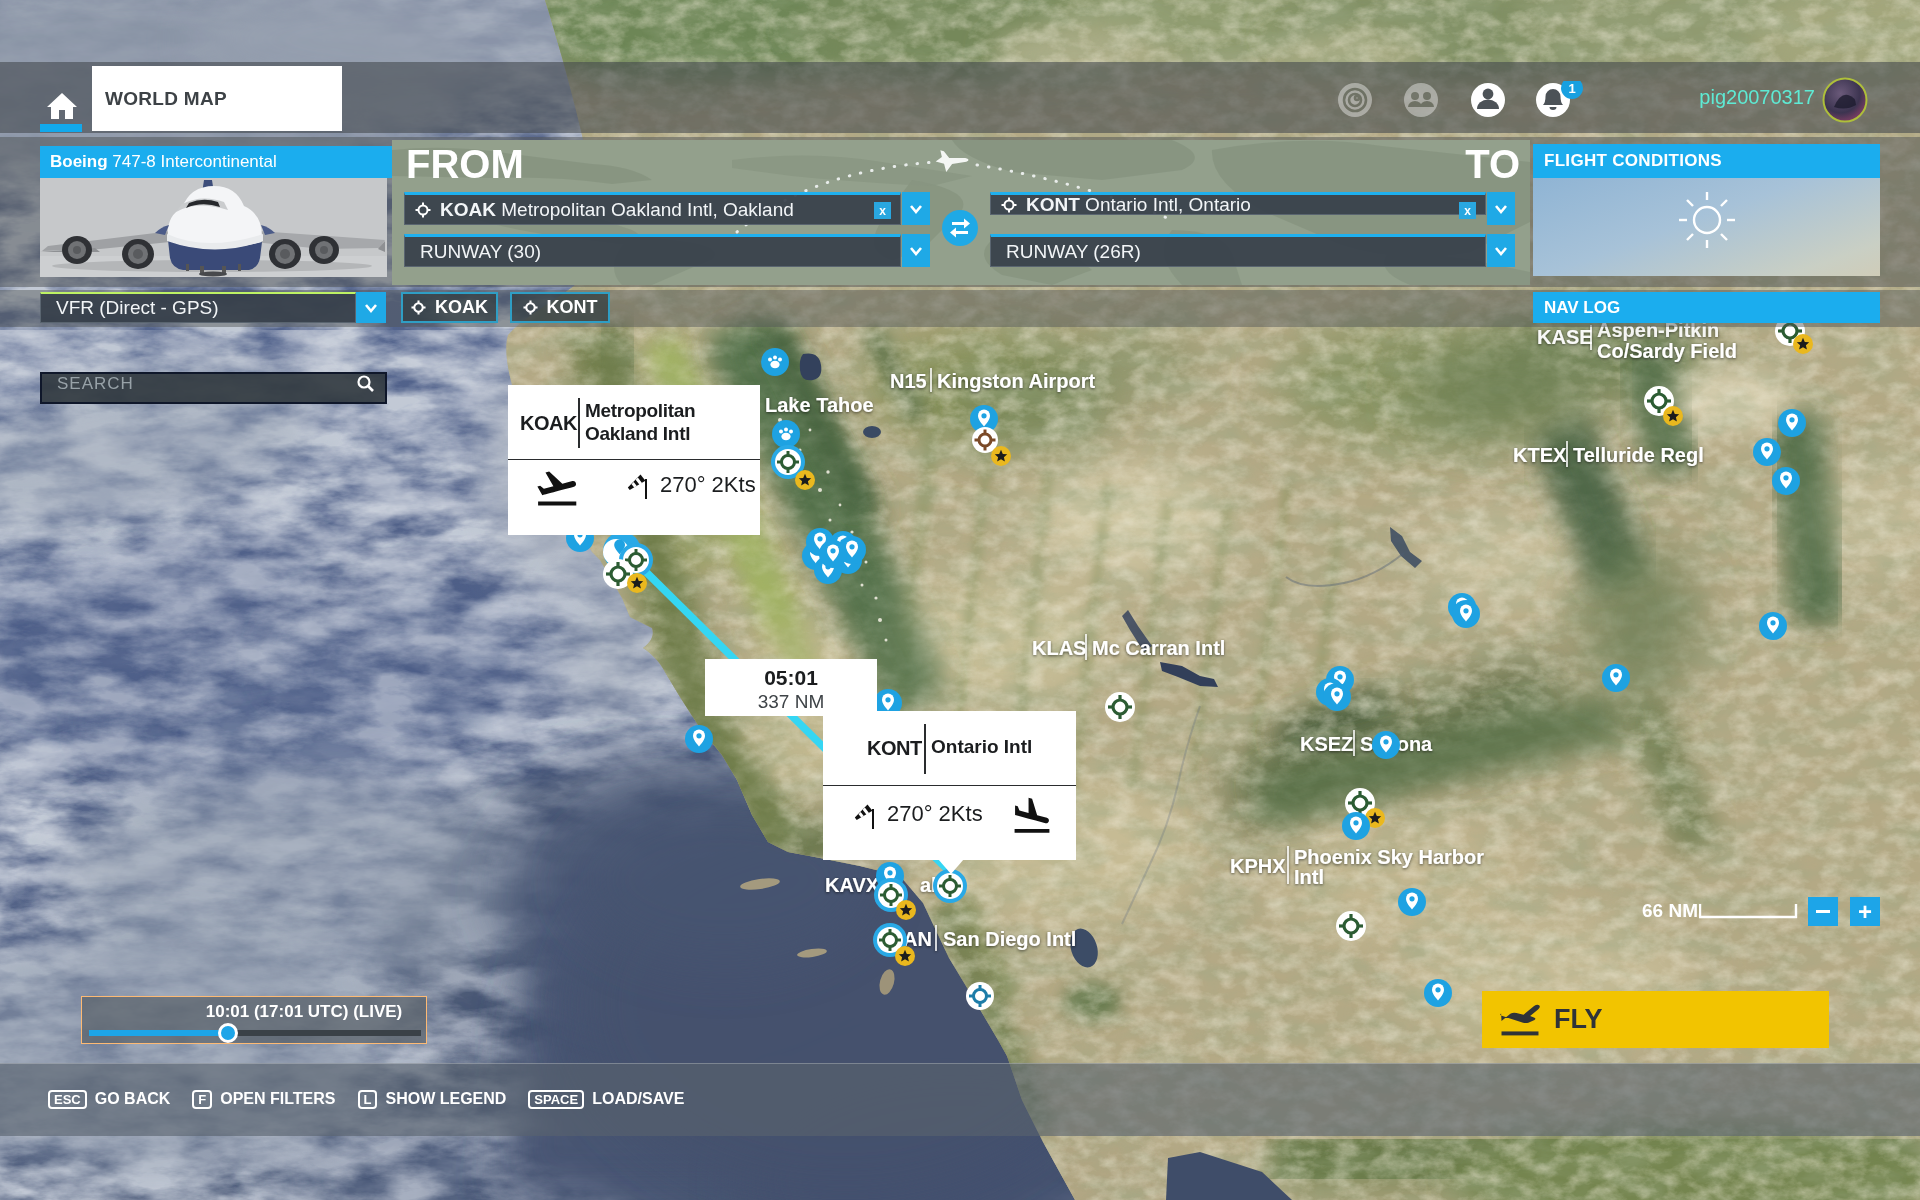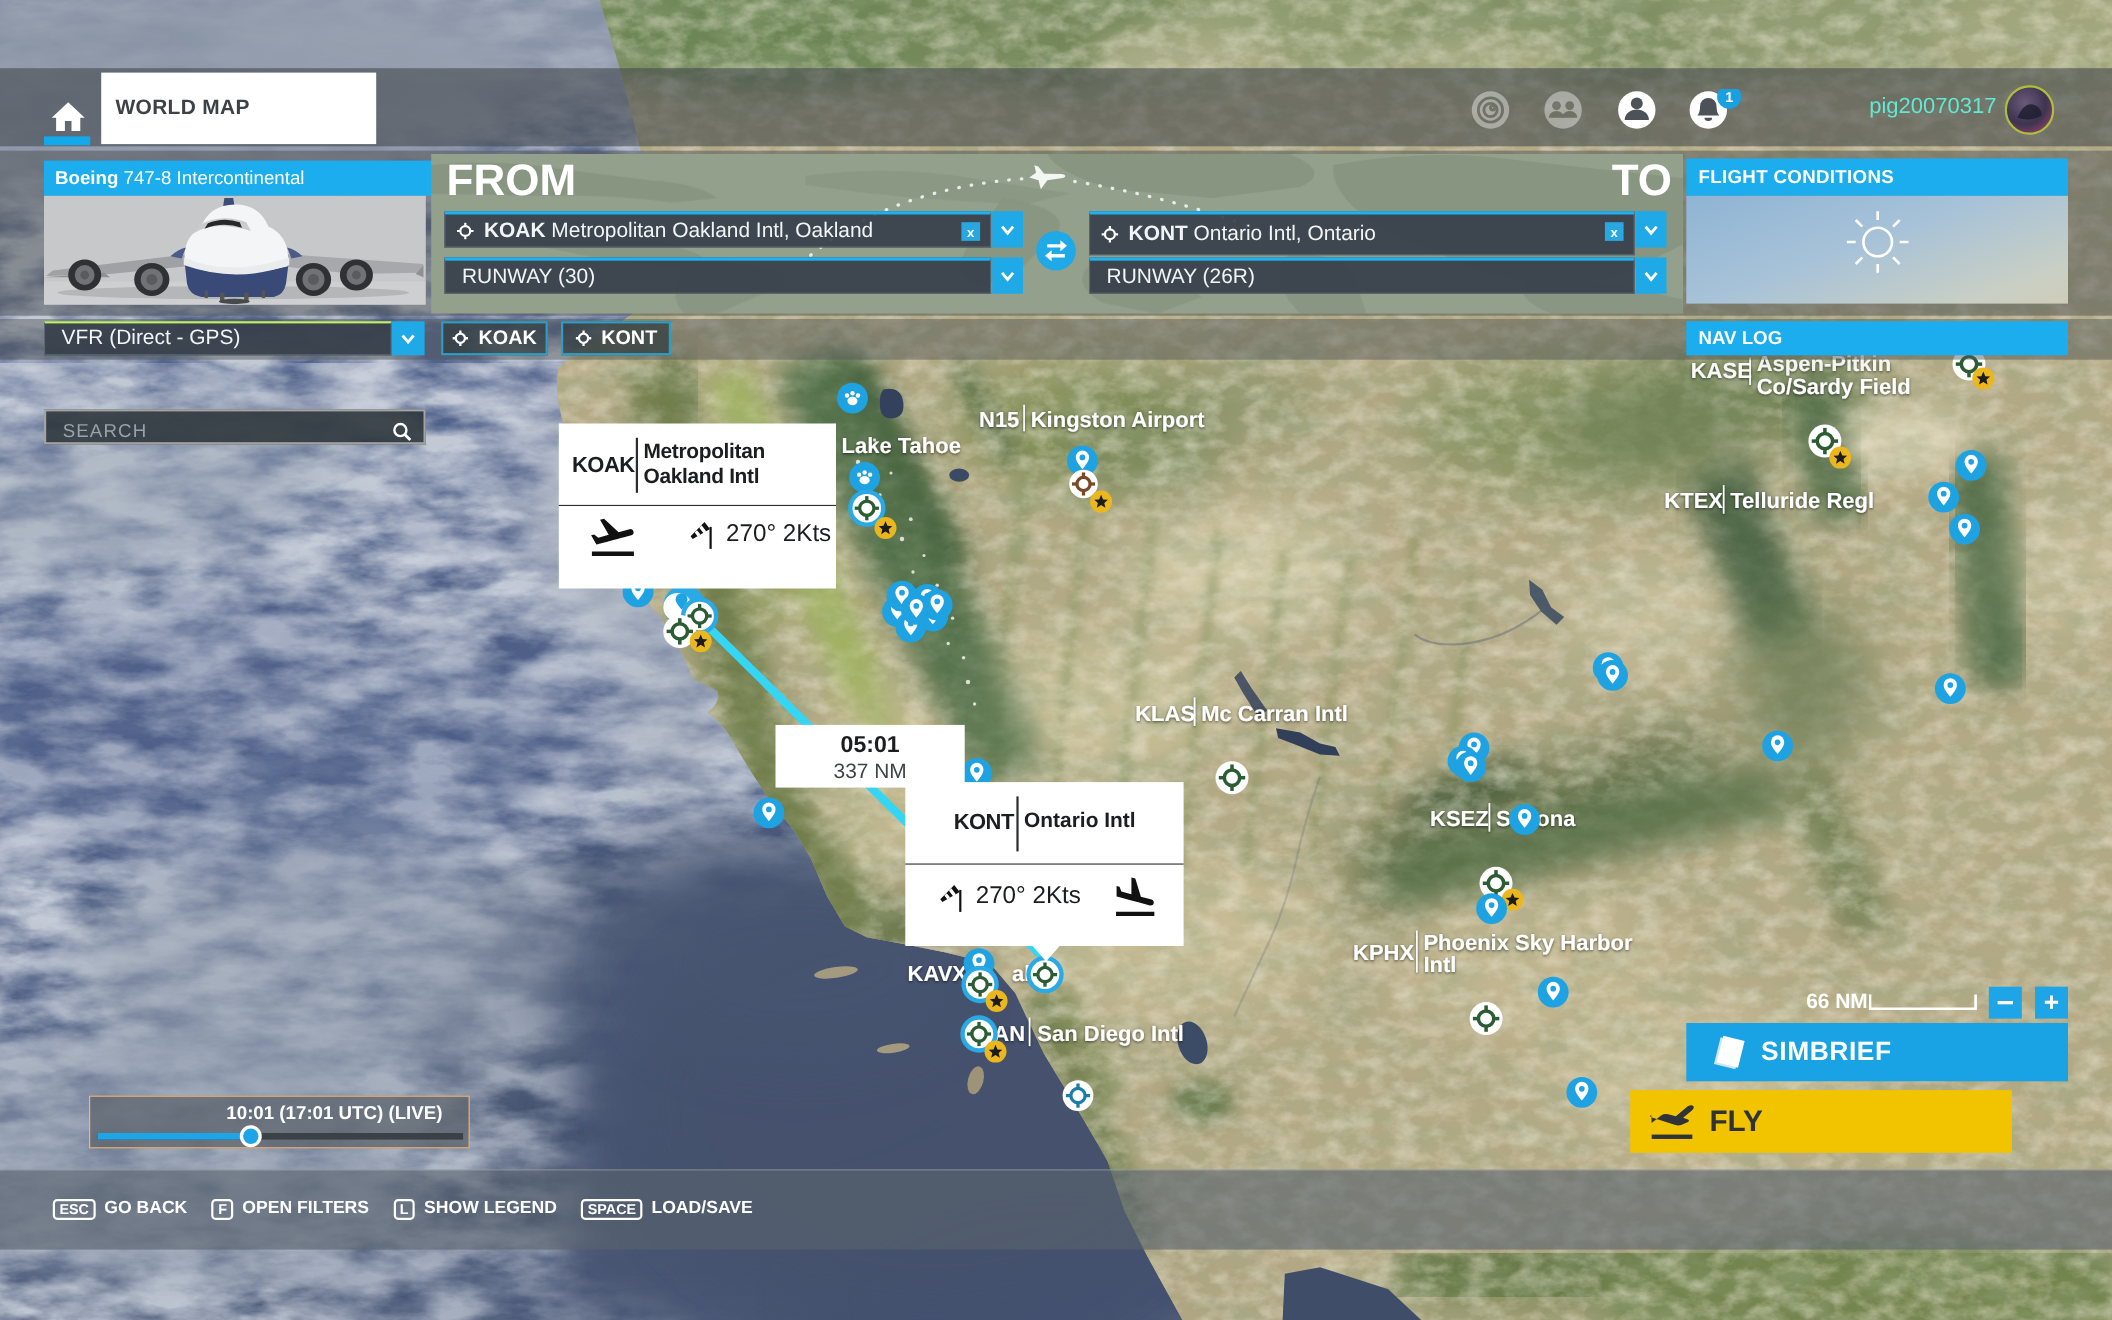--- a/index.html
+++ b/index.html
@@ -470,21 +470,21 @@
     </div>
 <div class="inp" style="left:404px;top:234px;width:497px;height:33px;">
       <span style="font-size:19px;margin-left:15px;">RUNWAY (30)</span>
     </div>
 <div class="ddbtn" style="left:902px;top:234px;width:28px;height:33px;">
       <svg class="chev" viewBox="0 0 14 14">
         <path d="M2,4 L7,10 L12,4" fill="none" stroke="#fff" stroke-width="2.6"></path>
       </svg>
     </div>
 
-<div class="inp" style="left:990px;top:192px;width:496px;height:40px;">
+<div class="inp" style="left:990px;top:192px;width:496px;height:23px;">
  <svg width="16" height="16" style="margin-left:10px" viewBox="-8 -8 16 16">
         <circle r="4.5" fill="none" stroke="#fff" stroke-width="2"></circle>
         <line x1="0" y1="-7.5" x2="0" y2="-4" stroke="#fff" stroke-width="2"></line>
         <line x1="0" y1="4" x2="0" y2="7.5" stroke="#fff" stroke-width="2"></line>
         <line x1="-7.5" y1="0" x2="-4" y2="0" stroke="#fff" stroke-width="2"></line>
         <line x1="4" y1="0" x2="7.5" y2="0" stroke="#fff" stroke-width="2"></line>
       </svg>
  <span style="font-size:19px;margin-left:9px;"><b>KONT</b> Ontario Intl, Ontario</span>
  <div style="position:absolute;right:9px;top:7px;width:17px;height:17px;background:#29a7e0;display:flex;align-items:center;justify-content:center;font-weight:bold;font-size:12px;color:#fff;">x</div>
 </div>
@@ -557,21 +557,21 @@
         <line x1="0" y1="4" x2="0" y2="7.5" stroke="#fff" stroke-width="2.2"></line>
         <line x1="-7.5" y1="0" x2="-4" y2="0" stroke="#fff" stroke-width="2.2"></line>
         <line x1="4" y1="0" x2="7.5" y2="0" stroke="#fff" stroke-width="2.2"></line>
       </svg>
  <span style="font-weight:bold;font-size:18px;margin-left:9px;">KONT</span>
     </div>
 <div class="abs blue" style="left:1533px;top:292px;width:347px;height:31px;display:flex;align-items:center;">
       <span style="color:#fff;font-weight:bold;font-size:17px;margin-left:11px;">NAV LOG</span>
     </div>
 
-<div class="abs" style="left:40px;top:372px;width:347px;height:32px;background:rgba(44,52,58,0.88);border:2px solid #a3a3a3;box-sizing:border-box;display:flex;align-items:flex-end;">
+<div class="abs" style="left:40px;top:372px;width:347px;height:32px;background:rgba(44,52,58,0.88);border:2px solid #0f172a;box-sizing:border-box;display:flex;align-items:flex-start;">
  <span style="color:#98a2a8;font-size:17px;margin-left:15px;letter-spacing:1px;">SEARCH</span>
  <svg style="position:absolute;right:10px" width="19" height="19" viewBox="0 0 19 19">
         <circle cx="8" cy="8" r="5.5" fill="none" stroke="#fff" stroke-width="2.2"></circle>
         <line x1="12" y1="12" x2="17" y2="17" stroke="#fff" stroke-width="2.6"></line>
       </svg>
 </div>
 
 <div class="card" style="left:508px;top:385px;width:252px;height:150px;">
  <div style="position:absolute;left:0;top:0;width:100%;height:75px;border-bottom:1.5px solid #2a2c2e;box-sizing:border-box;">
   <span style="position:absolute;left:12px;top:27px;font-weight:bold;font-size:20px;letter-spacing:-0.5px;">KOAK</span>
@@ -625,30 +625,20 @@
 
 <div class="abs" style="left:1642px;top:900px;color:#fff;font-weight:bold;font-size:19px;">66 NM</div>
 <svg class="abs" style="left:1699px;top:896px" width="100" height="24">
       <path d="M1,8 L1,21 L97,21 L97,8" fill="none" stroke="#fff" stroke-width="2.4"></path>
     </svg>
 <div class="abs" style="left:1808px;top:897px;width:30px;height:29px;background:#1da5e8;display:flex;align-items:center;justify-content:center;">
       <div style="width:14px;height:3px;background:#fff;"></div>
     </div>
 <div class="abs" style="left:1850px;top:897px;width:30px;height:29px;background:#1da5e8;display:flex;align-items:center;justify-content:center;color:#fff;font-weight:bold;font-size:24px;line-height:0;">+</div>
 
-<div class="abs" style="left:1533px;top:930px;width:347px;height:53px;background:#19a2e4;display:flex;align-items:center;">
- <svg style="margin-left:20px" width="36" height="36" viewBox="0 0 36 36">
-        <g transform="rotate(14 18 18)">
-          <rect x="8" y="6" width="20" height="25" fill="#cde4f2"></rect>
-          <rect x="10" y="4" width="20" height="25" fill="#fff"></rect>
-          <line x1="14" y1="10" x2="26" y2="10" stroke="#19a2e4" stroke-width="0"></line>
-        </g>
-      </svg>
- <span style="color:#fff;font-weight:bold;font-size:24px;margin-left:12px;letter-spacing:0.5px;">SIMBRIEF</span>
-</div>
 <div class="abs" style="left:1482px;top:991px;width:347px;height:57px;background:#f2c400;display:flex;align-items:center;">
  <svg style="margin-left:16px" width="44" height="38" viewBox="0 0 50 42">
         <path d="M4,22 L14,14 q3,-2 7,-1 l8,2 l12,-10 q4,-2.5 6,-0.5 q1.5,2 -1.5,4.5 l-9,7.5 l5,2 q2,1 0,2.5 l-7,3 q-3,1 -6,0 l-25,-8 q-2,-1 0,-2.5 Z" fill="#2f3338"></path>
         <rect x="4" y="34" width="42" height="4.5" fill="#2f3338"></rect>
       </svg>
  <span style="color:#2f3338;font-weight:bold;font-size:27px;margin-left:12px;">FLY</span>
 </div>
 
 <div class="bar" style="top:1063px;height:72px;background:rgba(88,98,110,0.62);border-top:1px solid rgba(255,255,255,0.25);"></div>
 <div class="abs" style="left:48px;top:1063px;height:72px;display:flex;align-items:center;color:#fff;font-size:16px;font-weight:bold;">

